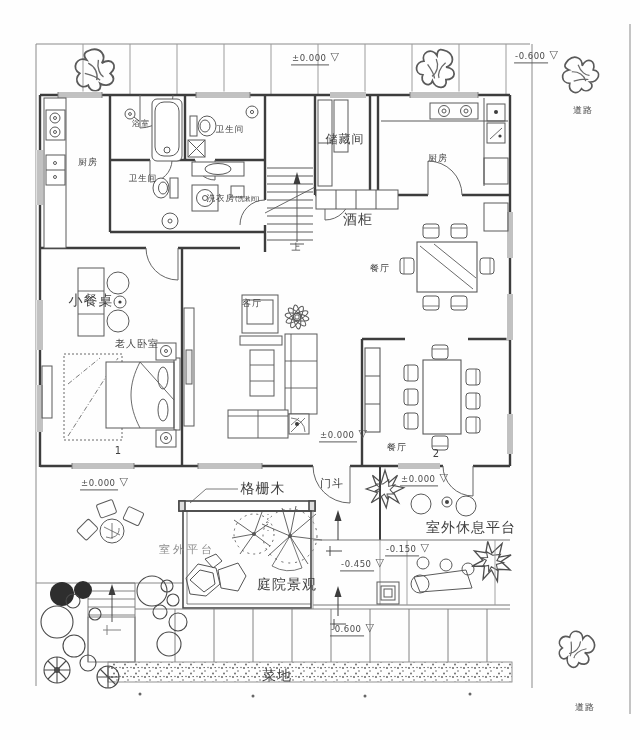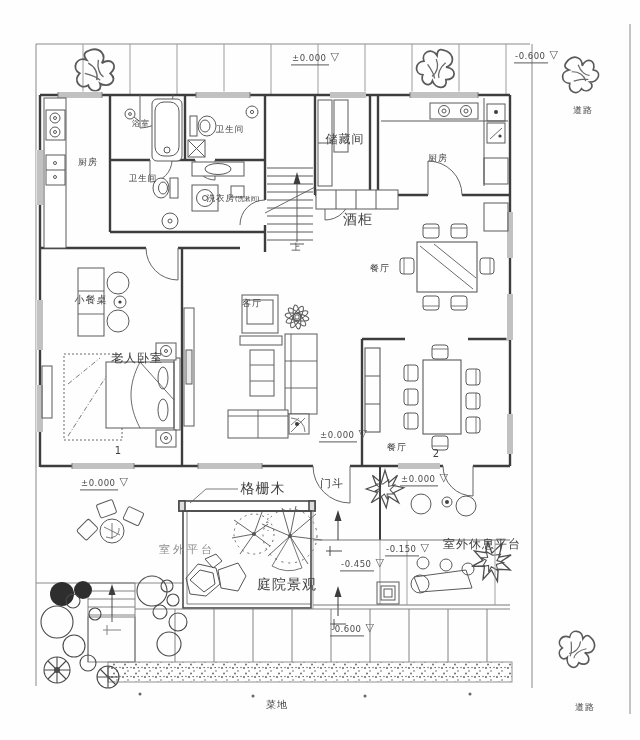--- a/index.html
+++ b/index.html
@@ -381,29 +381,29 @@
       <div class="lbl" style="left: 88px; top: 162px; font-size: 9px;">厨房</div>
       <div class="lbl" style="left: 141px; top: 124px; font-size: 8px;">浴室</div>
       <div class="lbl" style="left: 230px; top: 129px; font-size: 8.5px;">卫生间</div>
       <div class="lbl" style="left: 143px; top: 178px; font-size: 8.5px;">卫生间</div>
       <div class="lbl" style="left: 233px; top: 198px; font-size: 8.5px;">洗衣房<span class="suf">(洗漱间)</span></div>
       <div class="lbl" style="left: 345px; top: 139px; font-size: 12px;">储藏间</div>
       <div class="lbl" style="left: 438px; top: 158px; font-size: 9px;">厨房</div>
       <div class="lbl" style="left: 358px; top: 219px; font-size: 14px;">酒柜</div>
       <div class="lbl" style="left: 380px; top: 268px; font-size: 9px;">餐厅</div>
       <div class="lbl" style="left: 252px; top: 303px; font-size: 9px;">客厅</div>
-      <div class="lbl" style="left: 91px; top: 300px; font-size: 10px;">小餐桌</div>
-      <div class="lbl" style="left: 137px; top: 344px; font-size: 12px; margin-top: 14px;">老人卧室</div>
+      <div class="lbl" style="left: 91px; top: 300px; font-size: 14px;">小餐桌</div>
+      <div class="lbl" style="left: 137px; top: 344px; font-size: 10px;">老人卧室</div>
       <div class="lbl" style="left: 397px; top: 447px; font-size: 9px;">餐厅</div>
       <div class="lbl" style="left: 332px; top: 483px; font-size: 11px;">门斗</div>
       <div class="lbl" style="left: 263px; top: 488px; font-size: 14px;">格栅木</div>
       <div class="lbl big" style="left: 150px; top: 549px; font-size: 11px; margin-left: 37px;">室外平台</div>
       <div class="lbl" style="left: 287px; top: 584px; font-size: 14px;">庭院景观</div>
-      <div class="lbl" style="left: 482px; top: 527px; font-size: 12px; margin-top: 17px;">室外休息平台</div>
-      <div class="lbl" style="left: 277px; top: 705px; font-size: 10px;">菜地</div>
+      <div class="lbl" style="left: 471px; top: 527px; font-size: 14px;">室外休息平台</div>
+      <div class="lbl" style="left: 277px; top: 675px; font-size: 14px;">菜地</div>
       <div class="lbl" style="left: 583px; top: 110px; font-size: 9px;">道路</div>
       <div class="lbl" style="left: 585px; top: 707px; font-size: 9px;">道路</div>
       <div class="elev" style="left: 315px; top: 60px;">
         <span class="ev">±0.000</span>
         <span class="tri">▽</span>
       </div>
       <div class="elev" style="left: 536px; top: 58px;">
         <span class="ev">-0.600</span>
         <span class="tri">▽</span>
       </div>

